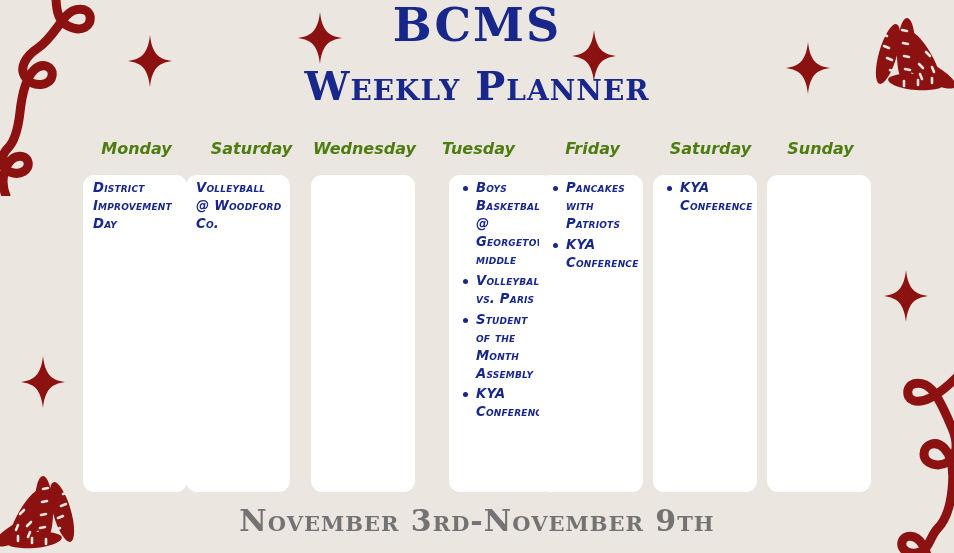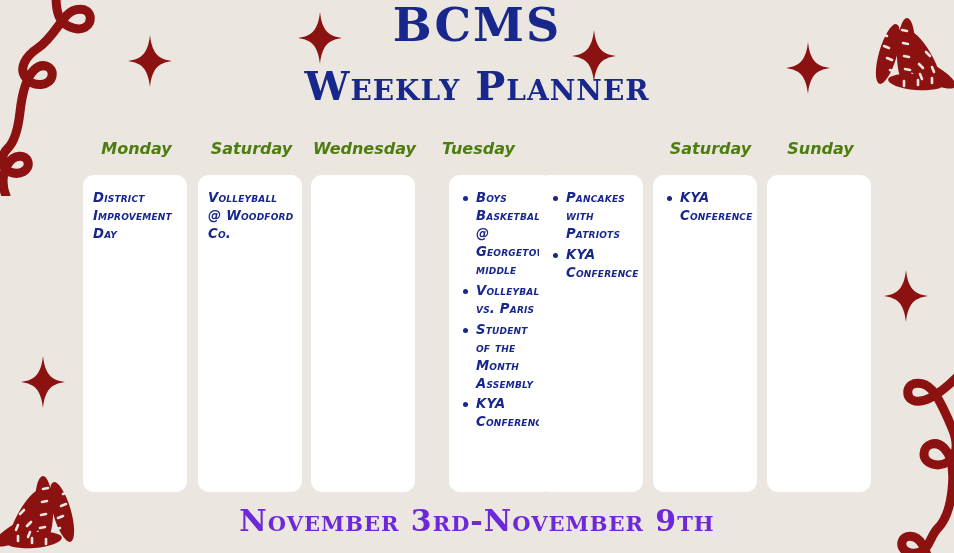--- a/index.html
+++ b/index.html
@@ -61,21 +61,21 @@
   }
 
   
   .card {
     position: absolute;
     top: 175px;
     height: 317px;
     background: #ffffff;
     border-radius: 11px;
     box-sizing: border-box;
-    padding: 14px 8px 8px 10px;
+    padding: 4px 8px 8px 10px;
     overflow: hidden;
   }
   .card-body {
     font-family: "DejaVu Sans", sans-serif;
     font-size: 13.2px;
     font-style: italic;
     font-weight: bold;
     font-variant: small-caps;
     color: #17278b;
     line-height: 1.36;
@@ -107,21 +107,21 @@
     position: absolute;
     top: 503px;
     left: 0;
     width: 954px;
     text-align: center;
     font-family: "DejaVu Serif", serif;
     font-size: 30px;
     font-weight: bold;
     letter-spacing: 1px;
     font-variant: small-caps;
-    color: #6d28d9;
+    color: #737373;
   }
 
   
   .deco { position: absolute; }
   .deco svg { display: block; }
 </style>
 </head>
 <body>
 
 <div id="canvas">
@@ -239,30 +239,31 @@
       </svg>
   </div>
 
   <div class="title-main">BCMS</div>
   <div class="title-sub">Weekly Planner</div>
 
   <div class="day-head" style="left:83px;  width:107px;">Monday</div>
   <div class="day-head" style="left:198px; width:107px;">Saturday</div>
   <div class="day-head" style="left:311px; width:107px;">Wednesday</div>
   <div class="day-head" style="left:425px; width:107px;">Tuesday</div>
+  <div class="day-head" style="left:539px; width:107px;">Friday</div>
   <div class="day-head" style="left:657px; width:107px;">Saturday</div>
   <div class="day-head" style="left:767px; width:107px;">Sunday</div>
 
   <div class="card" style="left:83px; width:104px;">
     <div class="card-body">
       <div class="plain-line">District Improvement Day</div>
     </div>
   </div>
 
-  <div class="card" style="left:198px; width:104px;">
+  <div class="card" style="left:186px; width:104px;">
     <div class="card-body">
       <div class="plain-line">Volleyball @ Woodford Co.</div>
     </div>
   </div>
 
   <div class="card" style="left:311px; width:104px;">
     <div class="card-body"></div>
   </div>
 
   <div class="card" style="left:449px; width:104px;">

